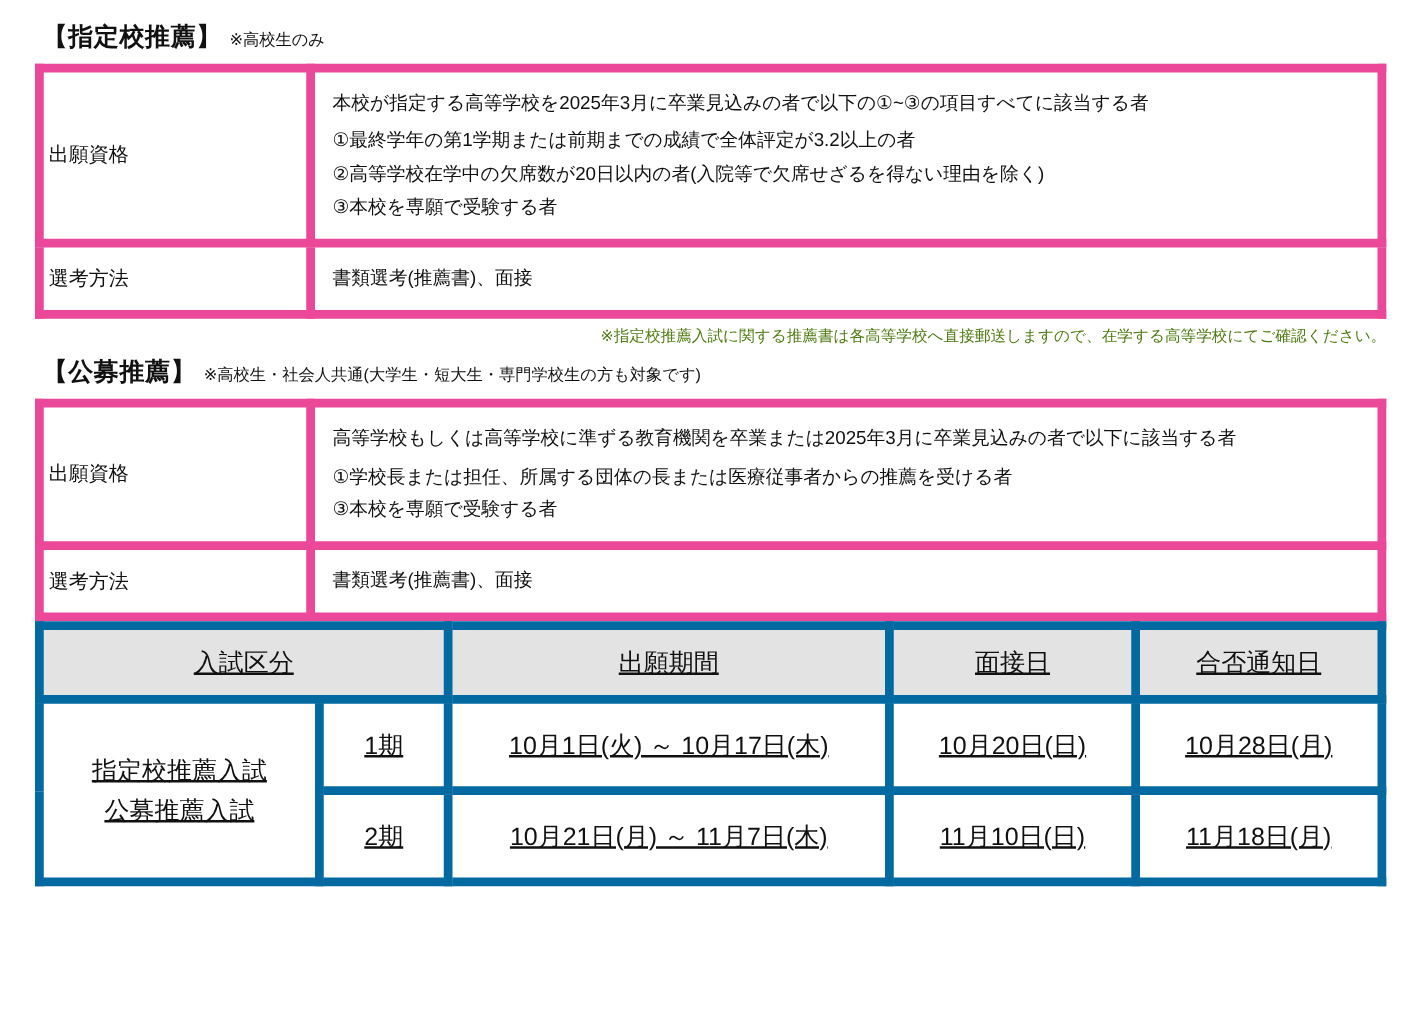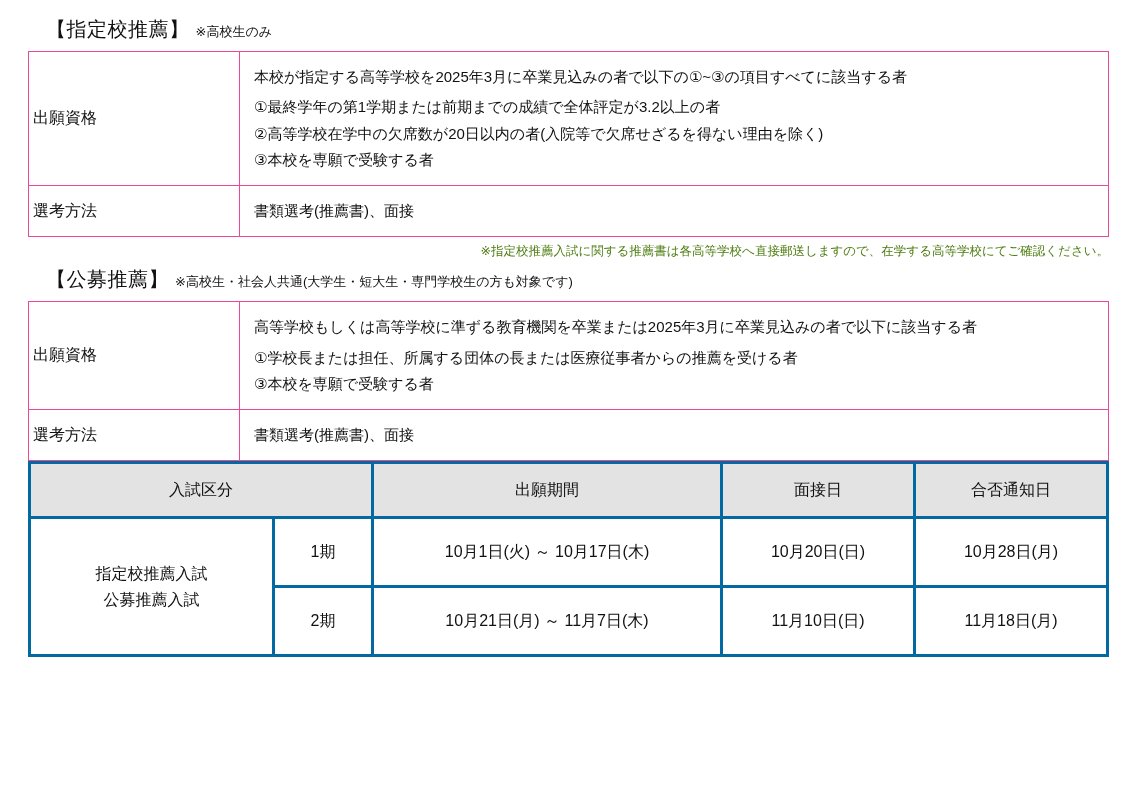--- a/index.html
+++ b/index.html
@@ -21,39 +21,38 @@
   }
 
   
   .sec-head {
     display: flex;
     align-items: baseline;
     margin: 6px 0 8px 6px;
   }
   .sec-head .big {
     font-size: 20px;
-    font-weight: normal;
+    font-weight: bold;
     letter-spacing: 0.5px;
-    margin-left: 12px;
   }
   .sec-head .note {
     font-size: 13px;
     margin-left: 6px;
     font-weight: normal;
   }
 
   
   table.box {
     border-collapse: collapse;
     width: 1081px;
     margin-left: 0;
     background: #fff;
   }
   table.box td, table.box th {
-    border: 1px solid #ec4899;
+    border: 7px solid #ec4899;
     vertical-align: middle;
   }
   td.label {
     width: 202px;
     font-size: 16px;
     padding: 10px 4px;
   }
   td.body {
     padding: 12px 14px;
     font-size: 15px;
@@ -77,23 +76,24 @@
     letter-spacing: 1px;
   }
 
   
   table.sched {
     border-collapse: collapse;
     width: 1081px;
     background: #fff;
   }
   table.sched td, table.sched th {
-    border: 3px solid #0369a1;
+    border: 7px solid #0369a1;
     text-align: center;
-    font-size: 16px;
+    font-size: 20px;
+    text-decoration: underline;
   }
   table.sched thead th {
     background: #e3e3e3;
     font-weight: normal;
     height: 44px;
     padding: 4px 0;
   }
   table.sched tbody td {
     height: 58px;
     padding: 4px 0;

